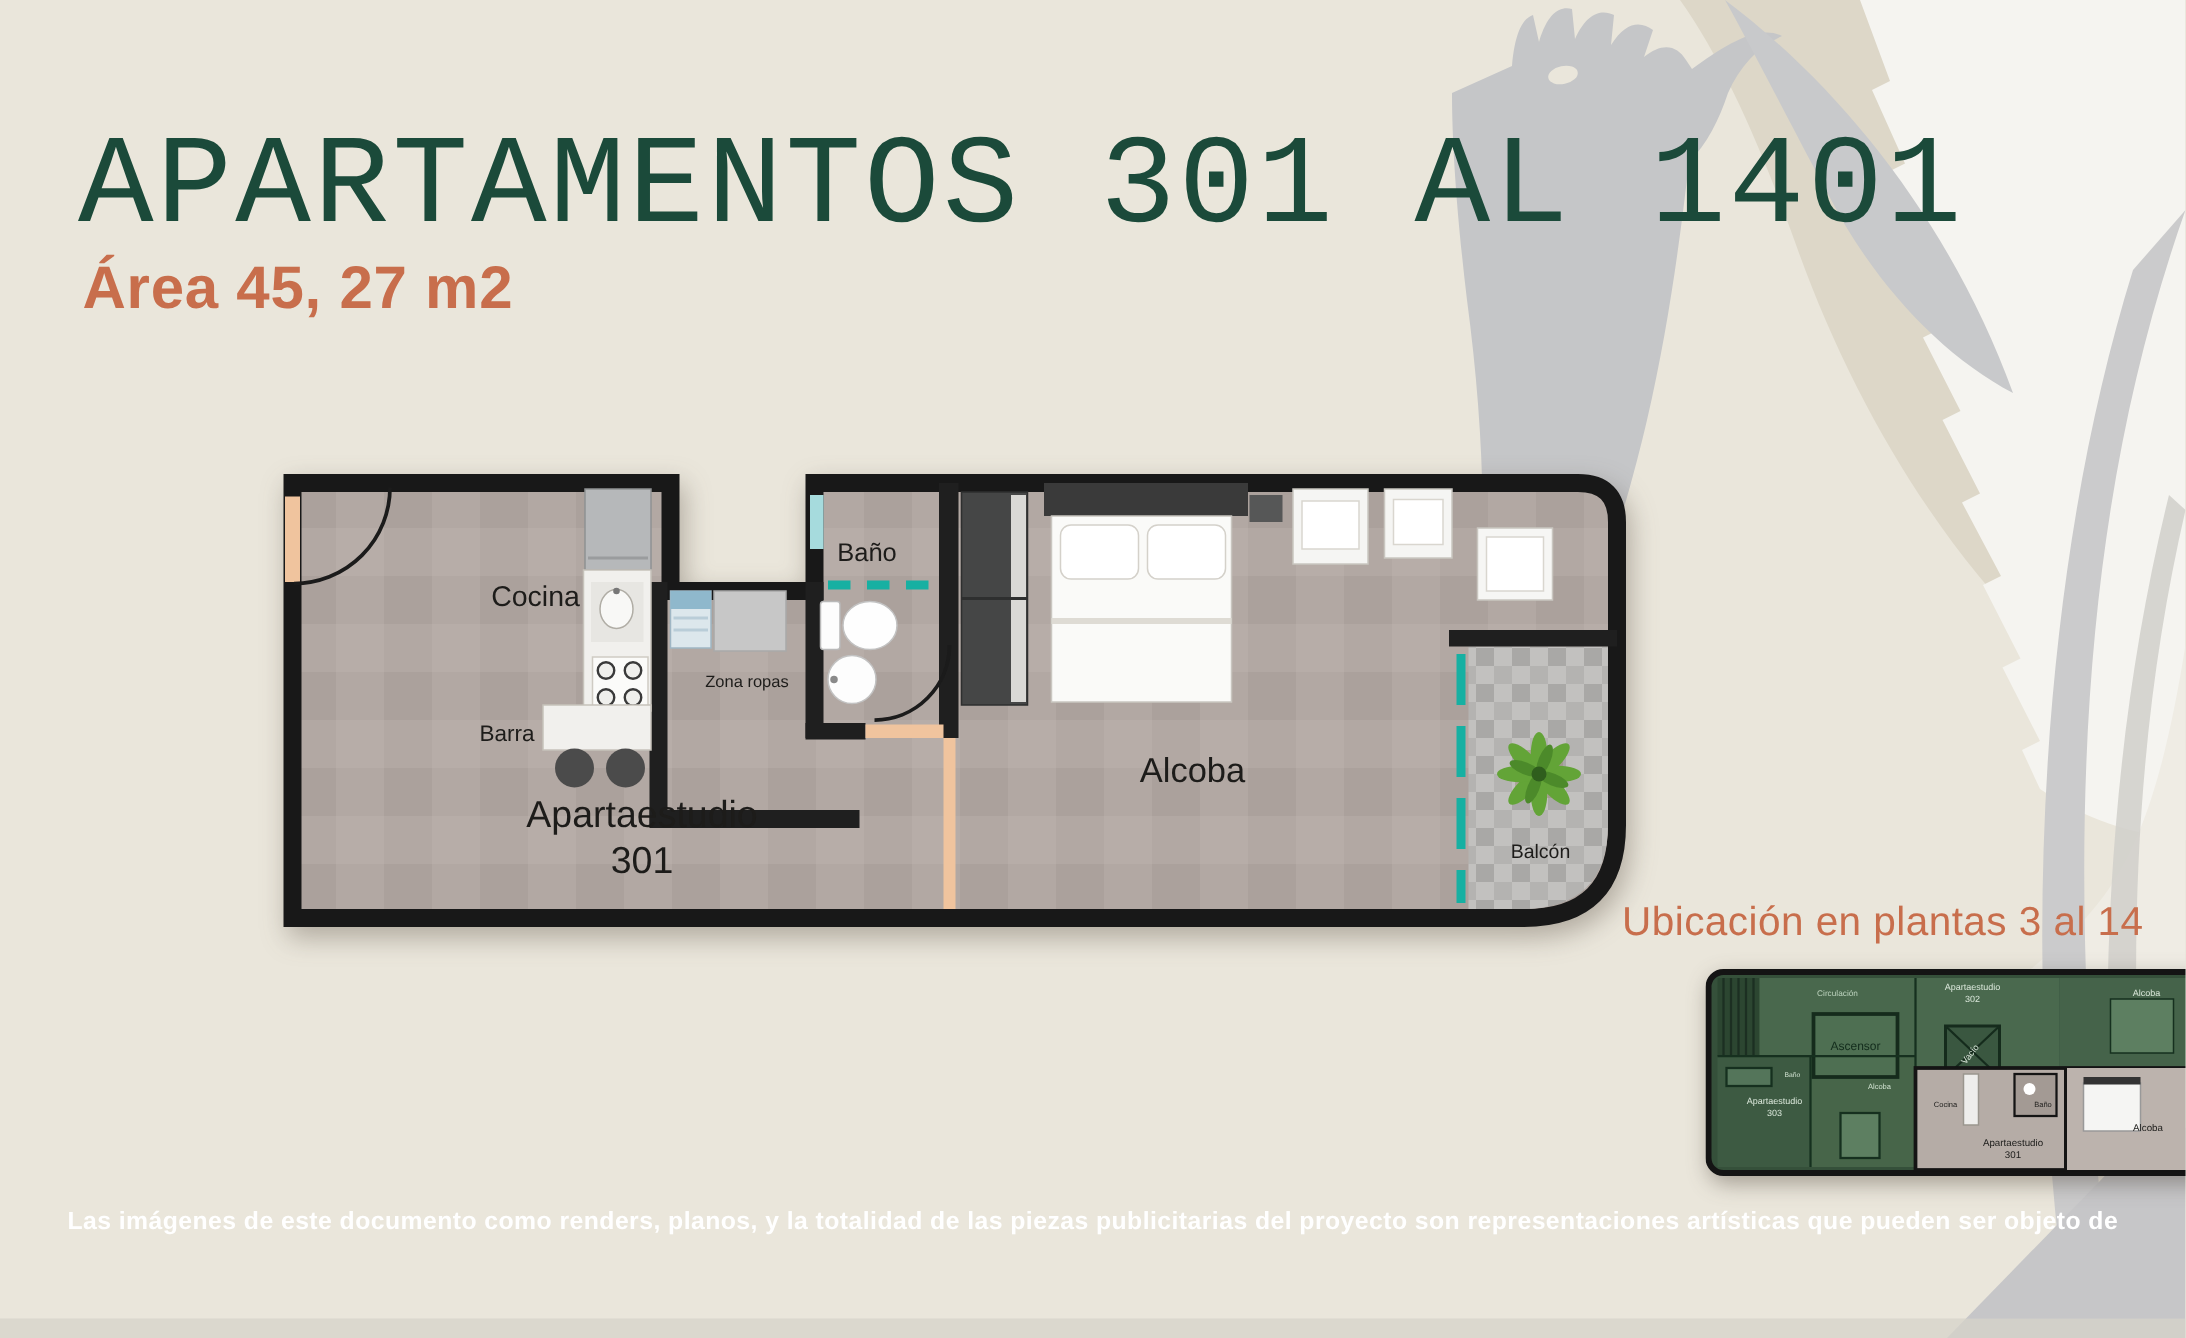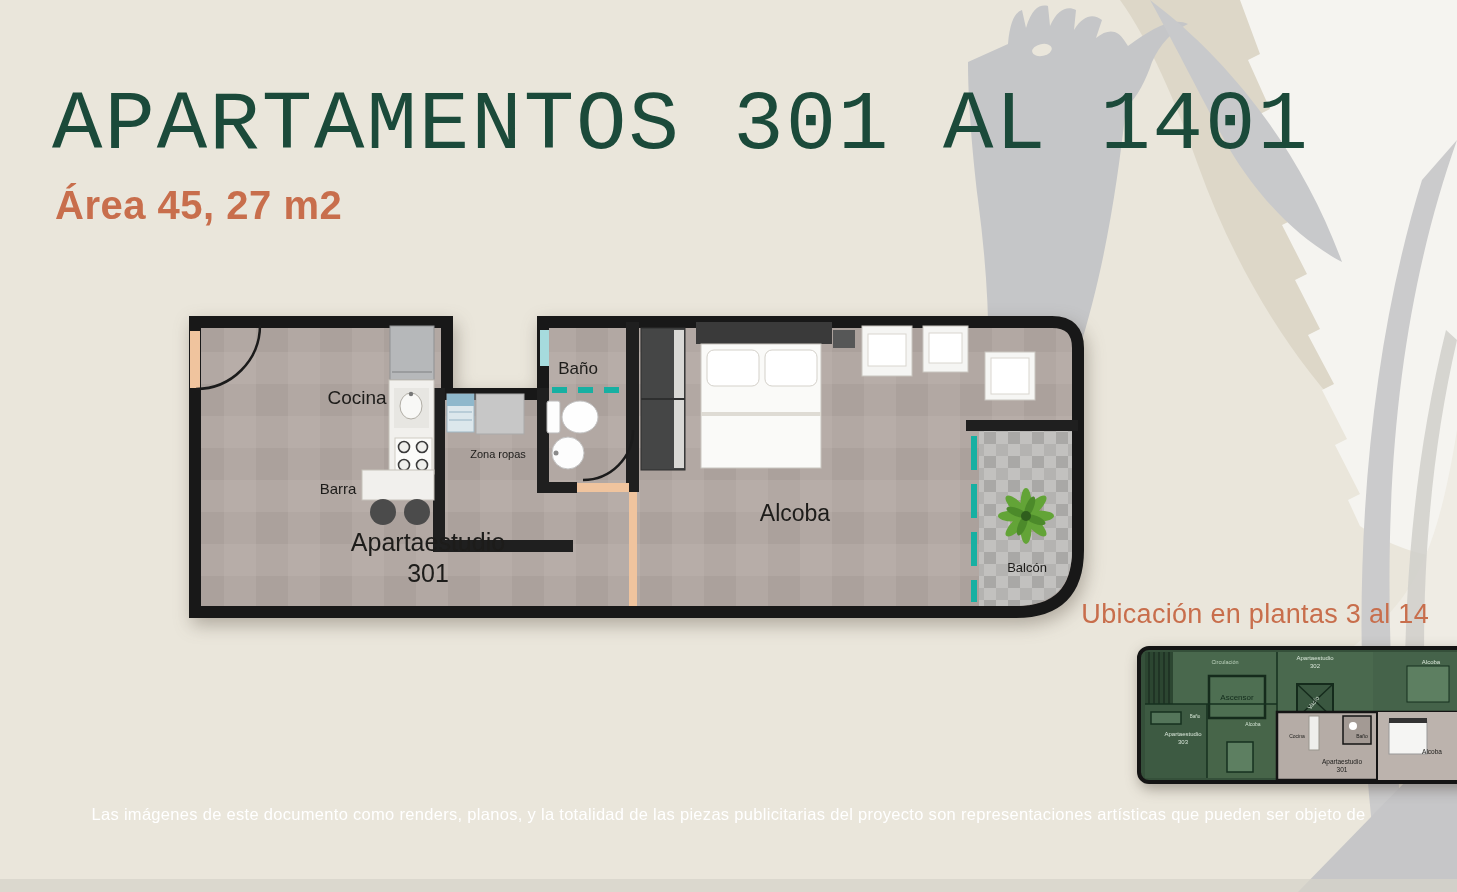--- a/index.html
+++ b/index.html
@@ -17,38 +17,37 @@
     position:absolute;left:52px;top:58px;z-index:2;
     font-family:Liberation Mono, monospace;font-weight:400;
     font-size:84px;letter-spacing:2px;color:var(--brand-green);
     white-space:nowrap;
     margin-top:20px;
   }
   .page-subtitle{
     position:absolute;left:55px;top:170px;z-index:2;
     font-size:40px;font-weight:700;color:var(--brand-orange);
     letter-spacing:0.5px;
-    margin-top:13px;
   }
   .plan-wrap{
     position:absolute;left:185px;top:312px;width:902px;height:312px;z-index:2;
     filter:drop-shadow(3px 7px 9px rgba(70,58,45,.35));
   }
   .location-heading{
     position:absolute;right:28px;top:599px;z-index:2;
     font-size:27px;font-weight:400;color:var(--brand-orange);
     letter-spacing:0.3px;white-space:nowrap;
   }
   .thumb-wrap{
     position:absolute;left:1137px;top:646px;width:358px;height:100px;z-index:2;
     filter:drop-shadow(2px 5px 7px rgba(60,50,40,.4));
   }
   .disclaimer{
     position:absolute;left:0;right:0;top:801px;z-index:2;text-align:center;
-    color:var(--disclaimer);font-size:16.5px;font-weight:400;
+    color:var(--disclaimer);font-size:16.5px;font-weight:700;
     line-height:1.6;letter-spacing:0.3px;
   }
   .bottom-band{
     position:absolute;left:0;right:0;bottom:0;height:13px;z-index:1;
     background:#d6d3c9;opacity:.75;
   }
   svg text{font-family:"Liberation Sans",sans-serif;}
 </style>
 </head>
 <body>

